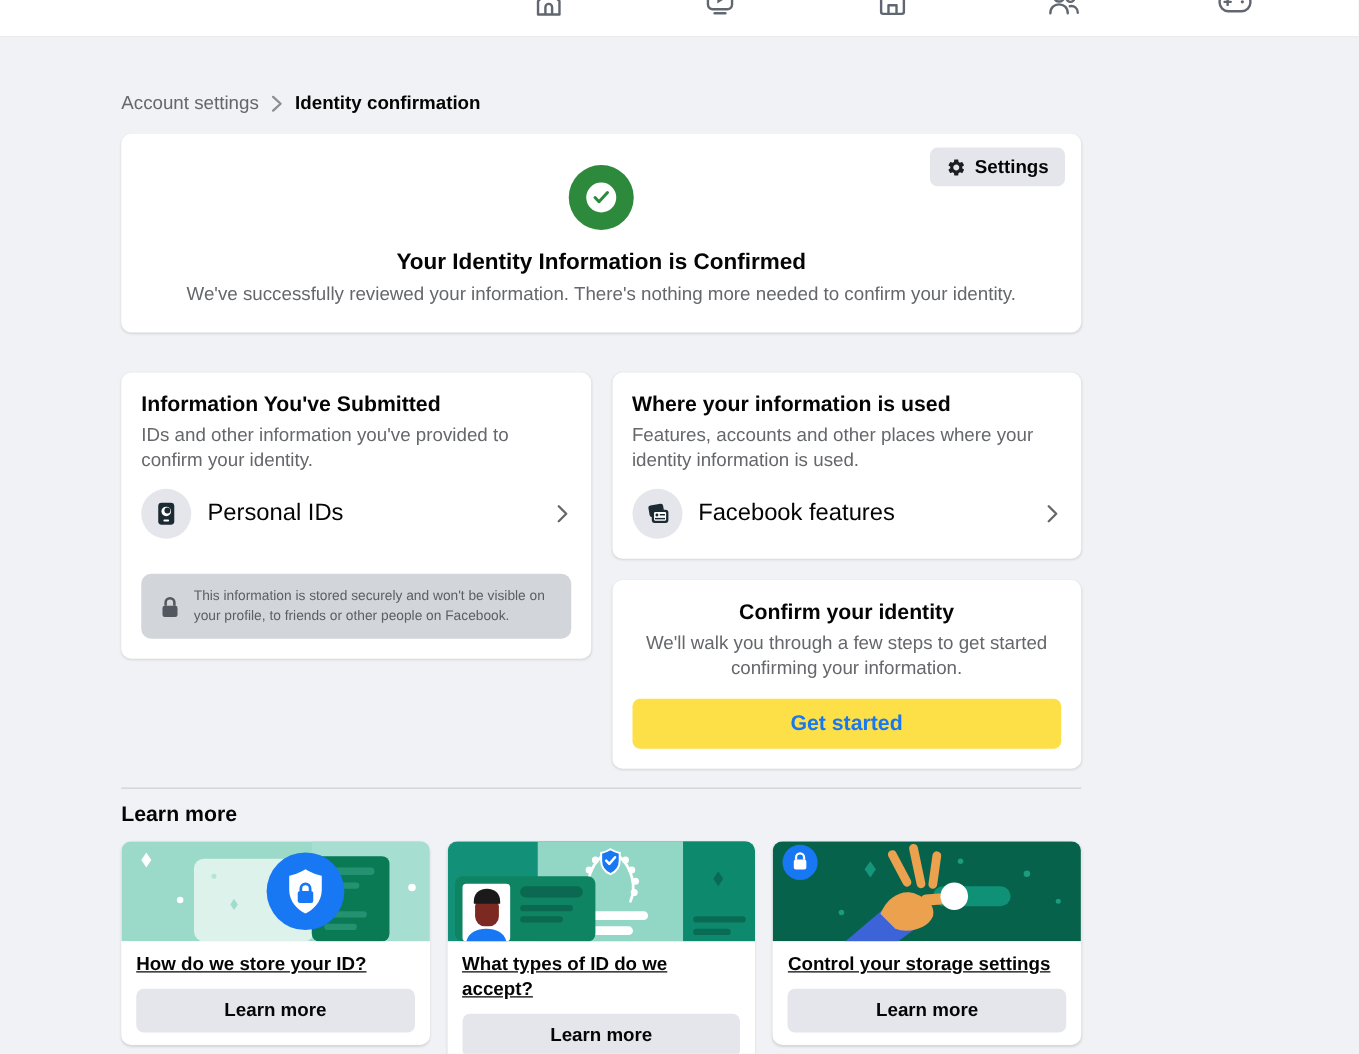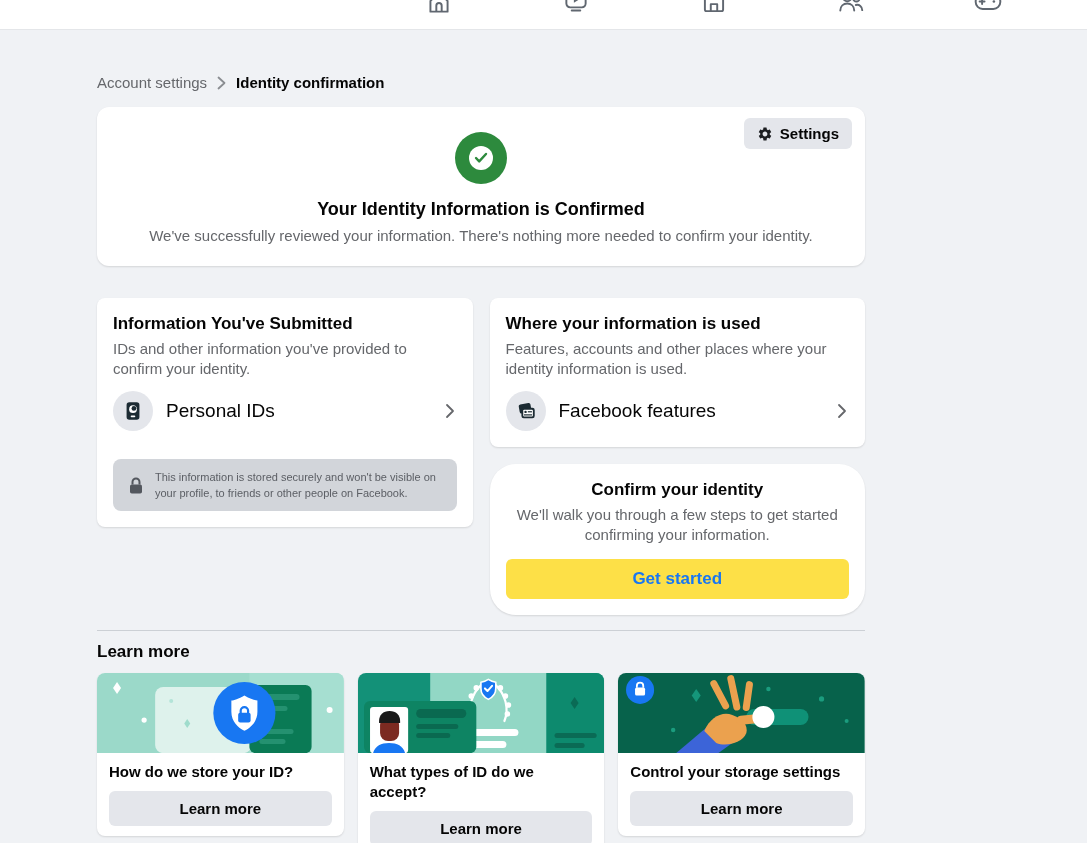--- a/index.html
+++ b/index.html
@@ -25,21 +25,21 @@
   .breadcrumb .parent { color:#65676b; cursor:pointer; }
   .breadcrumb .sep { margin:0 10px; display:flex; align-items:center; }
   .breadcrumb .current { color:#050505; font-weight:700; }
 
   .card {
     background:#ffffff; border-radius:8px;
     box-shadow:0 1px 2px rgba(0,0,0,0.12);
   }
 
   
-  .hero { margin-top:16px; position:relative; padding:16px 12px 20px;border-radius:12px; }
+  .hero { margin-top:16px; position:relative; padding:16px 12px 20px; }
   .settings-btn {
     position:absolute; top:11px; right:13px;
     display:flex; align-items:center; gap:7px;
     background:#e4e6eb; border:none; border-radius:6px;
     padding:7px 13px; font-size:15px; font-weight:600; color:#050505;
     font-family:inherit; cursor:pointer;
   }
   .settings-btn svg { width:16px; height:16px; display:block; }
   .badge {
     width:52px; height:52px; border-radius:50%;
@@ -71,35 +71,35 @@
   .chev { display:flex; align-items:center; padding-right:2px; }
 
   .note {
     margin-top:28px; background:#d2d5da; border-radius:8px;
     padding:10px 16px; display:flex; align-items:center; gap:12px;
   }
   .note svg { flex:none; width:14px; height:17px; display:block; }
   .note-text { font-size:11px; line-height:16px; color:#5b5e64; }
 
   .rightcol { display:flex; flex-direction:column; gap:17px; }
-  .panel.center { text-align:center; padding-bottom:16px;border-radius:26px; }
+  .panel.center { text-align:center; padding-bottom:16px; }
   .primary-soft-btn {
     margin-top:14px; width:100%; border:none; border-radius:6px;
     background:#fde047; color:#1877f2; font-weight:700; font-size:17px;
     padding:10px 0; font-family:inherit; cursor:pointer;
   }
 
   
   .divider { margin-top:15px; border-top:1px solid #ccd0d5; }
   .section-heading { margin-top:11px; font-size:17px; font-weight:700; }
   .grid3 { margin-top:11px; display:grid; grid-template-columns:1fr 1fr 1fr; gap:14px; align-items:start; }
   .lcard { overflow:hidden; }
   .lcard-illu { height:80px; display:block; width:100%; }
   .lcard-illu svg { width:100%; height:80px; display:block; }
-  .lcard-body { padding:9px 12px 10px; }
+  .lcard-body { padding:9px 12px 10px;text-decoration:underline; }
   .lcard-title { font-size:15px; font-weight:700; line-height:20px; }
   .gray-btn {
     margin-top:9px; width:100%; border:none; border-radius:6px;
     background:#e4e6eb; color:#050505; font-weight:600; font-size:15px;
     padding:9px 0; font-family:inherit; cursor:pointer;
   }
 </style>
 </head>
 <body>
 

